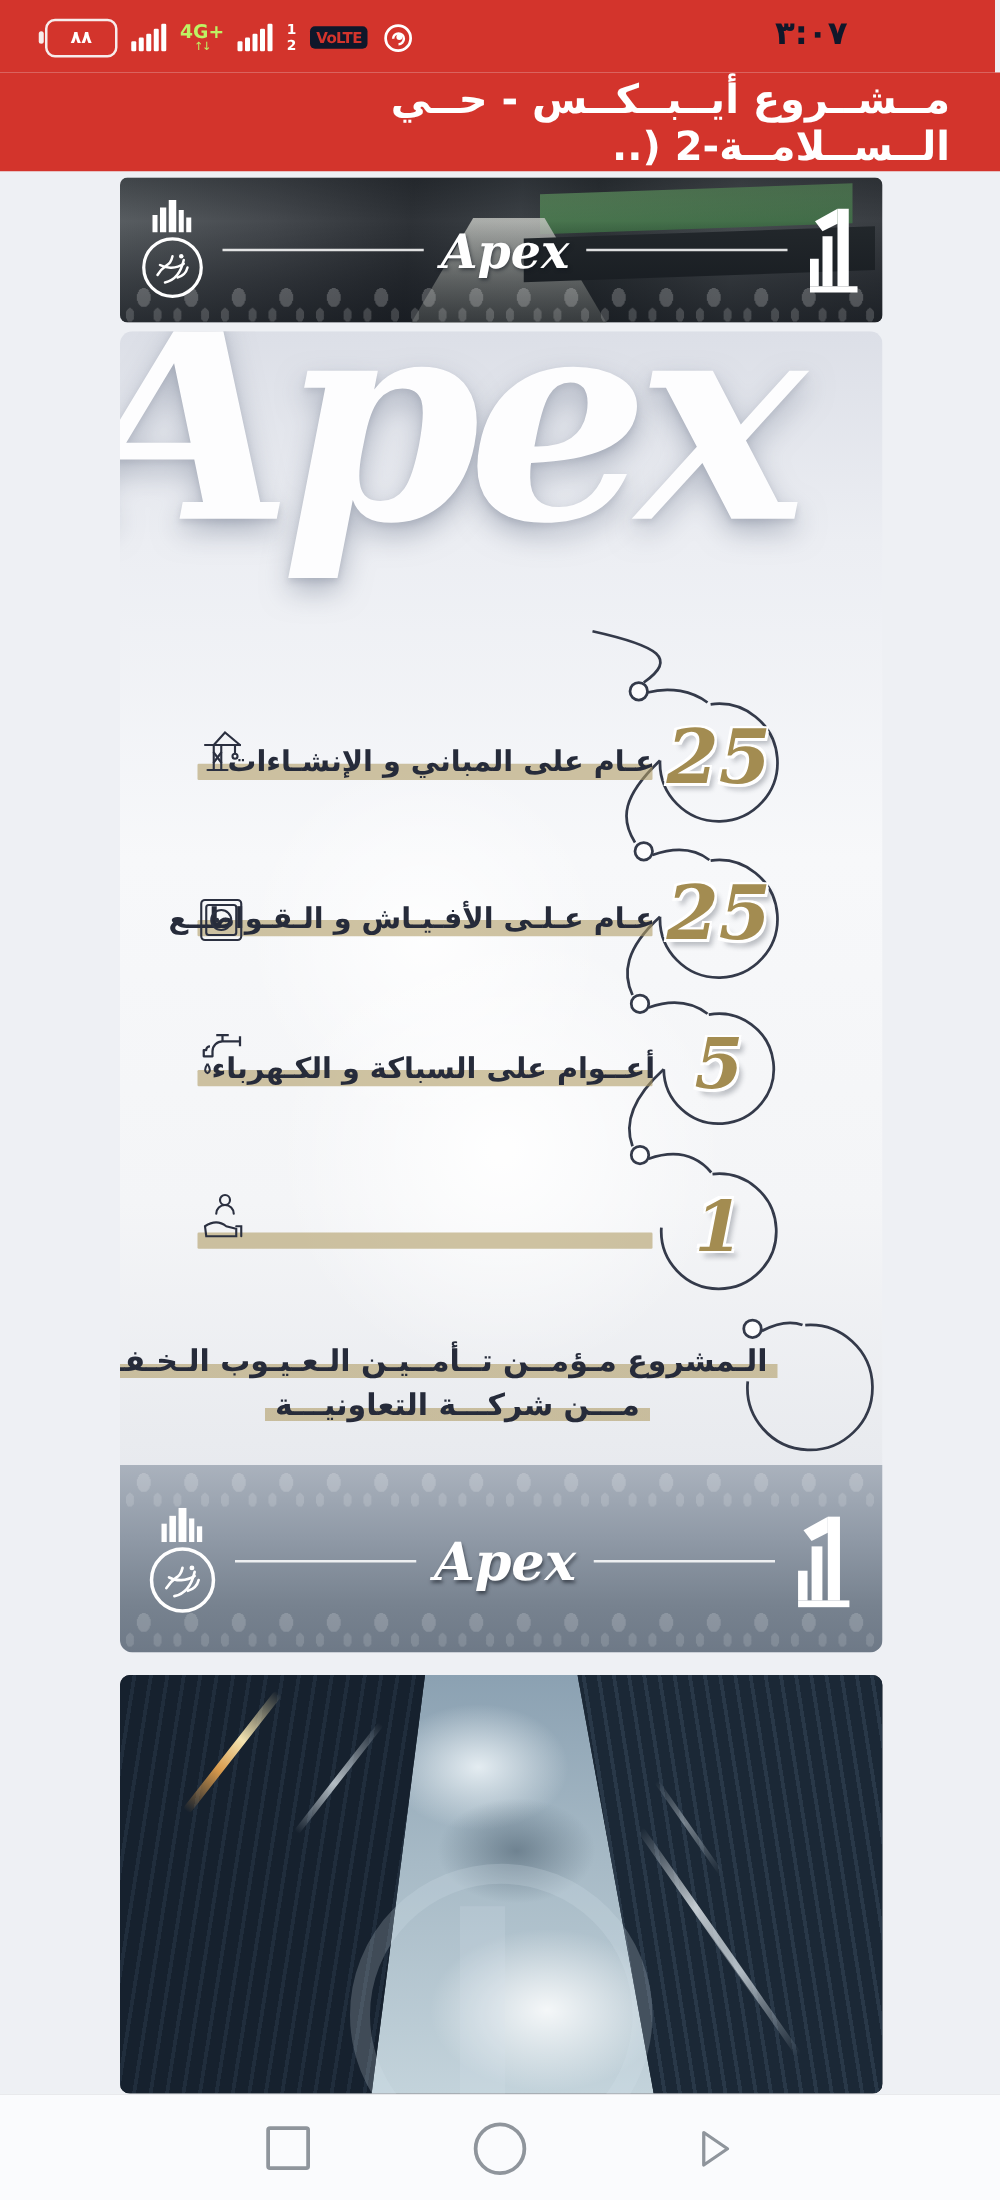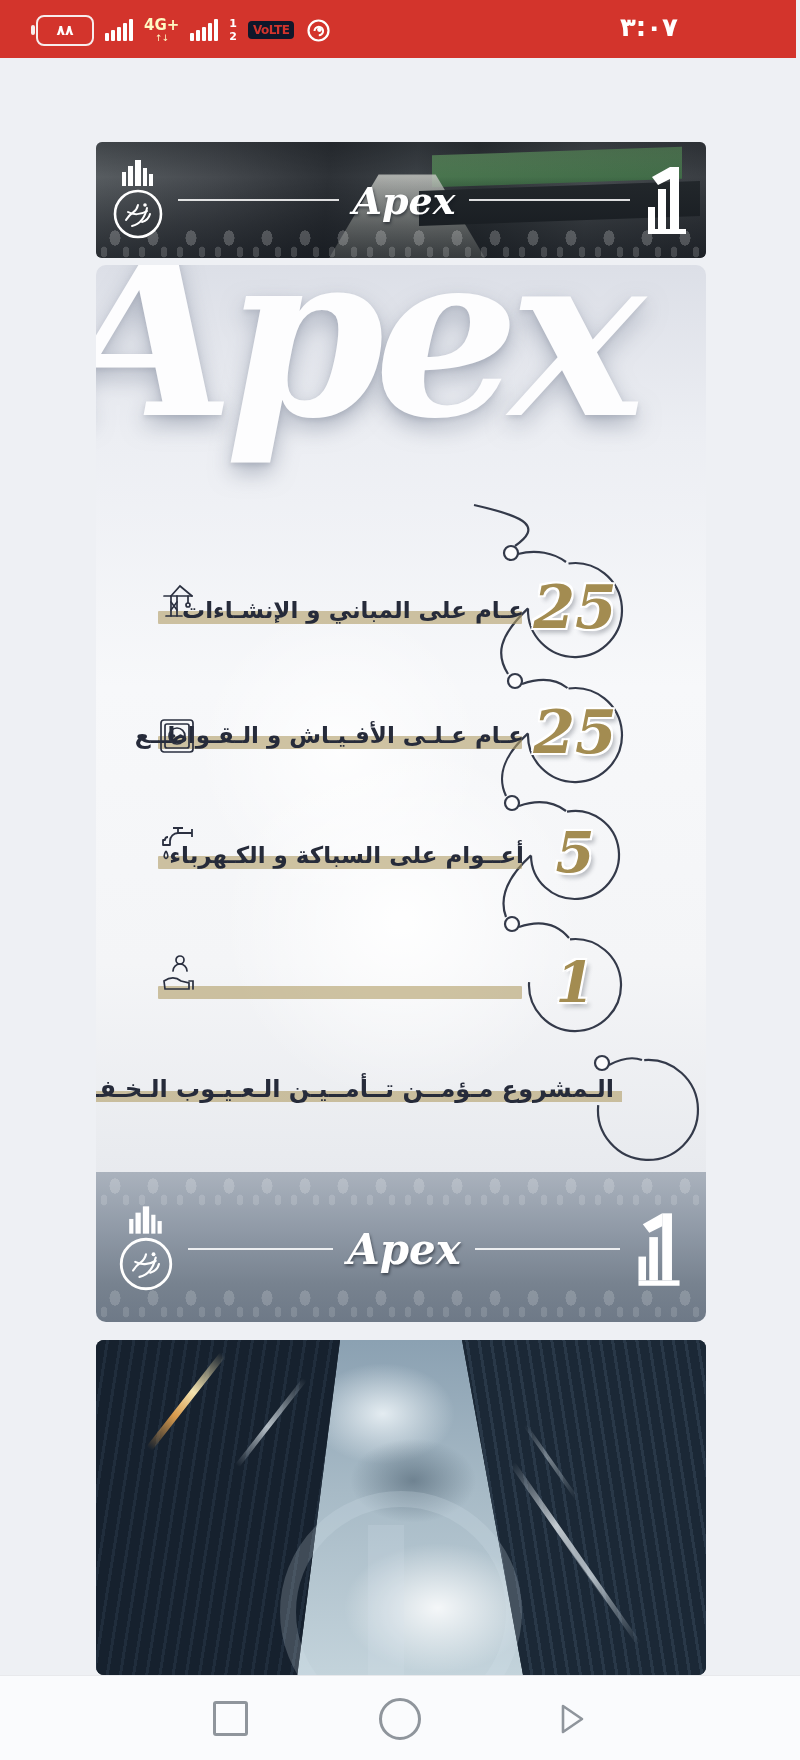--- a/index.html
+++ b/index.html
@@ -8,27 +8,27 @@
 
   
   .statusbar{position:absolute;left:0;top:0;width:796px;height:58px;background:#d3342c;}
   .sb-left{position:absolute;left:36px;top:14px;display:flex;align-items:center;gap:11px;height:32px;}
   .battery{position:relative;width:54px;height:27px;border:2.5px solid #f7ecec;border-radius:8px;
     display:flex;align-items:center;justify-content:center;color:#fff;font-size:14px;font-weight:bold;}
   .battery::before{content:"";position:absolute;left:-7px;top:8px;width:4px;height:10px;background:#f7ecec;border-radius:2px;}
   .bars{display:flex;align-items:flex-end;gap:2px;height:22px;}
   .bars i{display:block;width:4px;background:#fff;border-radius:1px;}
   .b1{height:8px}.b2{height:11px}.b3{height:14px}.b4{height:18px}.b5{height:22px}
-  .net{display:flex;flex-direction:column;align-items:center;line-height:1;color:#fef9c3;}
+  .net{display:flex;flex-direction:column;align-items:center;line-height:1;color:#bef264;}
   .net .g{font-size:15px;font-weight:bold;}
   .net .ar{font-size:9px;margin-top:1px;letter-spacing:-1px;}
   .simfrac{display:flex;flex-direction:column;line-height:1;color:#fff;font-size:11px;font-weight:bold;gap:2px;}
   .volte{background:#0f172a;color:#d3342c;font-size:12px;font-weight:bold;border-radius:4px;
     padding:3px 5px;line-height:1;letter-spacing:-.5px;}
-  .sb-time{position:absolute;right:118px;top:12px;color:#ffffff;font-size:26px;font-weight:bold;}
+  .sb-time{position:absolute;right:118px;top:12px;color:#0f172a;font-size:26px;font-weight:bold;}
   .titlebar{position:absolute;left:0;top:58px;width:800px;height:79px;background:#d3342c;}
   .titlebar .t{width:100%;height:100%;display:flex;align-items:center;justify-content:center;
     padding:0 40px 0 90px;box-sizing:border-box;color:#fff;font-size:32px;font-weight:bold;direction:rtl;}
 
   
   .orn{background-image:
       radial-gradient(ellipse 8px 11px at 19px 10px, rgba(255,255,255,.33) 68%, transparent 70%),
       radial-gradient(ellipse 5px 8px at 8px 24px, rgba(255,255,255,.26) 68%, transparent 70%),
       radial-gradient(ellipse 5px 8px at 30px 24px, rgba(255,255,255,.26) 68%, transparent 70%);
     background-size:38px 34px;background-repeat:repeat-x;}
@@ -158,20 +158,23 @@
       <div class="volte">VoLTE</div>
       <svg width="27" height="27" viewBox="0 0 27 27">
         <circle cx="13.5" cy="13.5" r="10" fill="none" stroke="#fff" stroke-width="2.2"></circle>
         <path d="M9.5 14 a4.3 4.3 0 1 1 4.3 4.3" fill="none" stroke="#fff" stroke-width="2"></path>
         <circle cx="14.5" cy="12.5" r="2.4" fill="#fff"></circle>
       </svg>
     </div>
     <div class="sb-time">٣:٠٧</div>
   </div>
 
+  <div class="titlebar">
+    <div class="t">مــشــروع أيــبــكــس - حــي الــســلامــة-2 ‎(..</div>
+  </div>
 
   <div class="photo-top">
     <div class="pt-base"></div>
     <div class="pt-grass"></div>
     <div class="pt-path"></div>
     <div class="pt-planter"></div>
     <div class="pt-shade"></div>
     <div class="pt-brand brandrow">
       <div class="logo-col">
         <svg width="40" height="26" viewBox="0 0 40 26">
@@ -296,20 +299,21 @@
       </svg>
     </div>
 
     <div class="g-number n1">25</div>
     <div class="g-number n2">25</div>
     <div class="g-number n3">5</div>
     <div class="g-number n4">1</div>
 
     <div class="insurance">
       <span class="band-text">الـمشروع مـؤمــن تــأمــيـن الـعـيـوب الـخـفـيـة</span><br>
+      <span class="band-text">مـــن شركـــة التعاونيـــة</span>
     </div>
 
     <div class="banner">
       <div class="orn-top orn"></div>
       <div class="orn-bottom orn"></div>
       <div class="brandrow">
         <div class="logo-col">
           <svg width="42" height="28" viewBox="0 0 40 26">
             <g fill="#fff">
                 <rect x="4" y="12" width="4" height="14"></rect>

